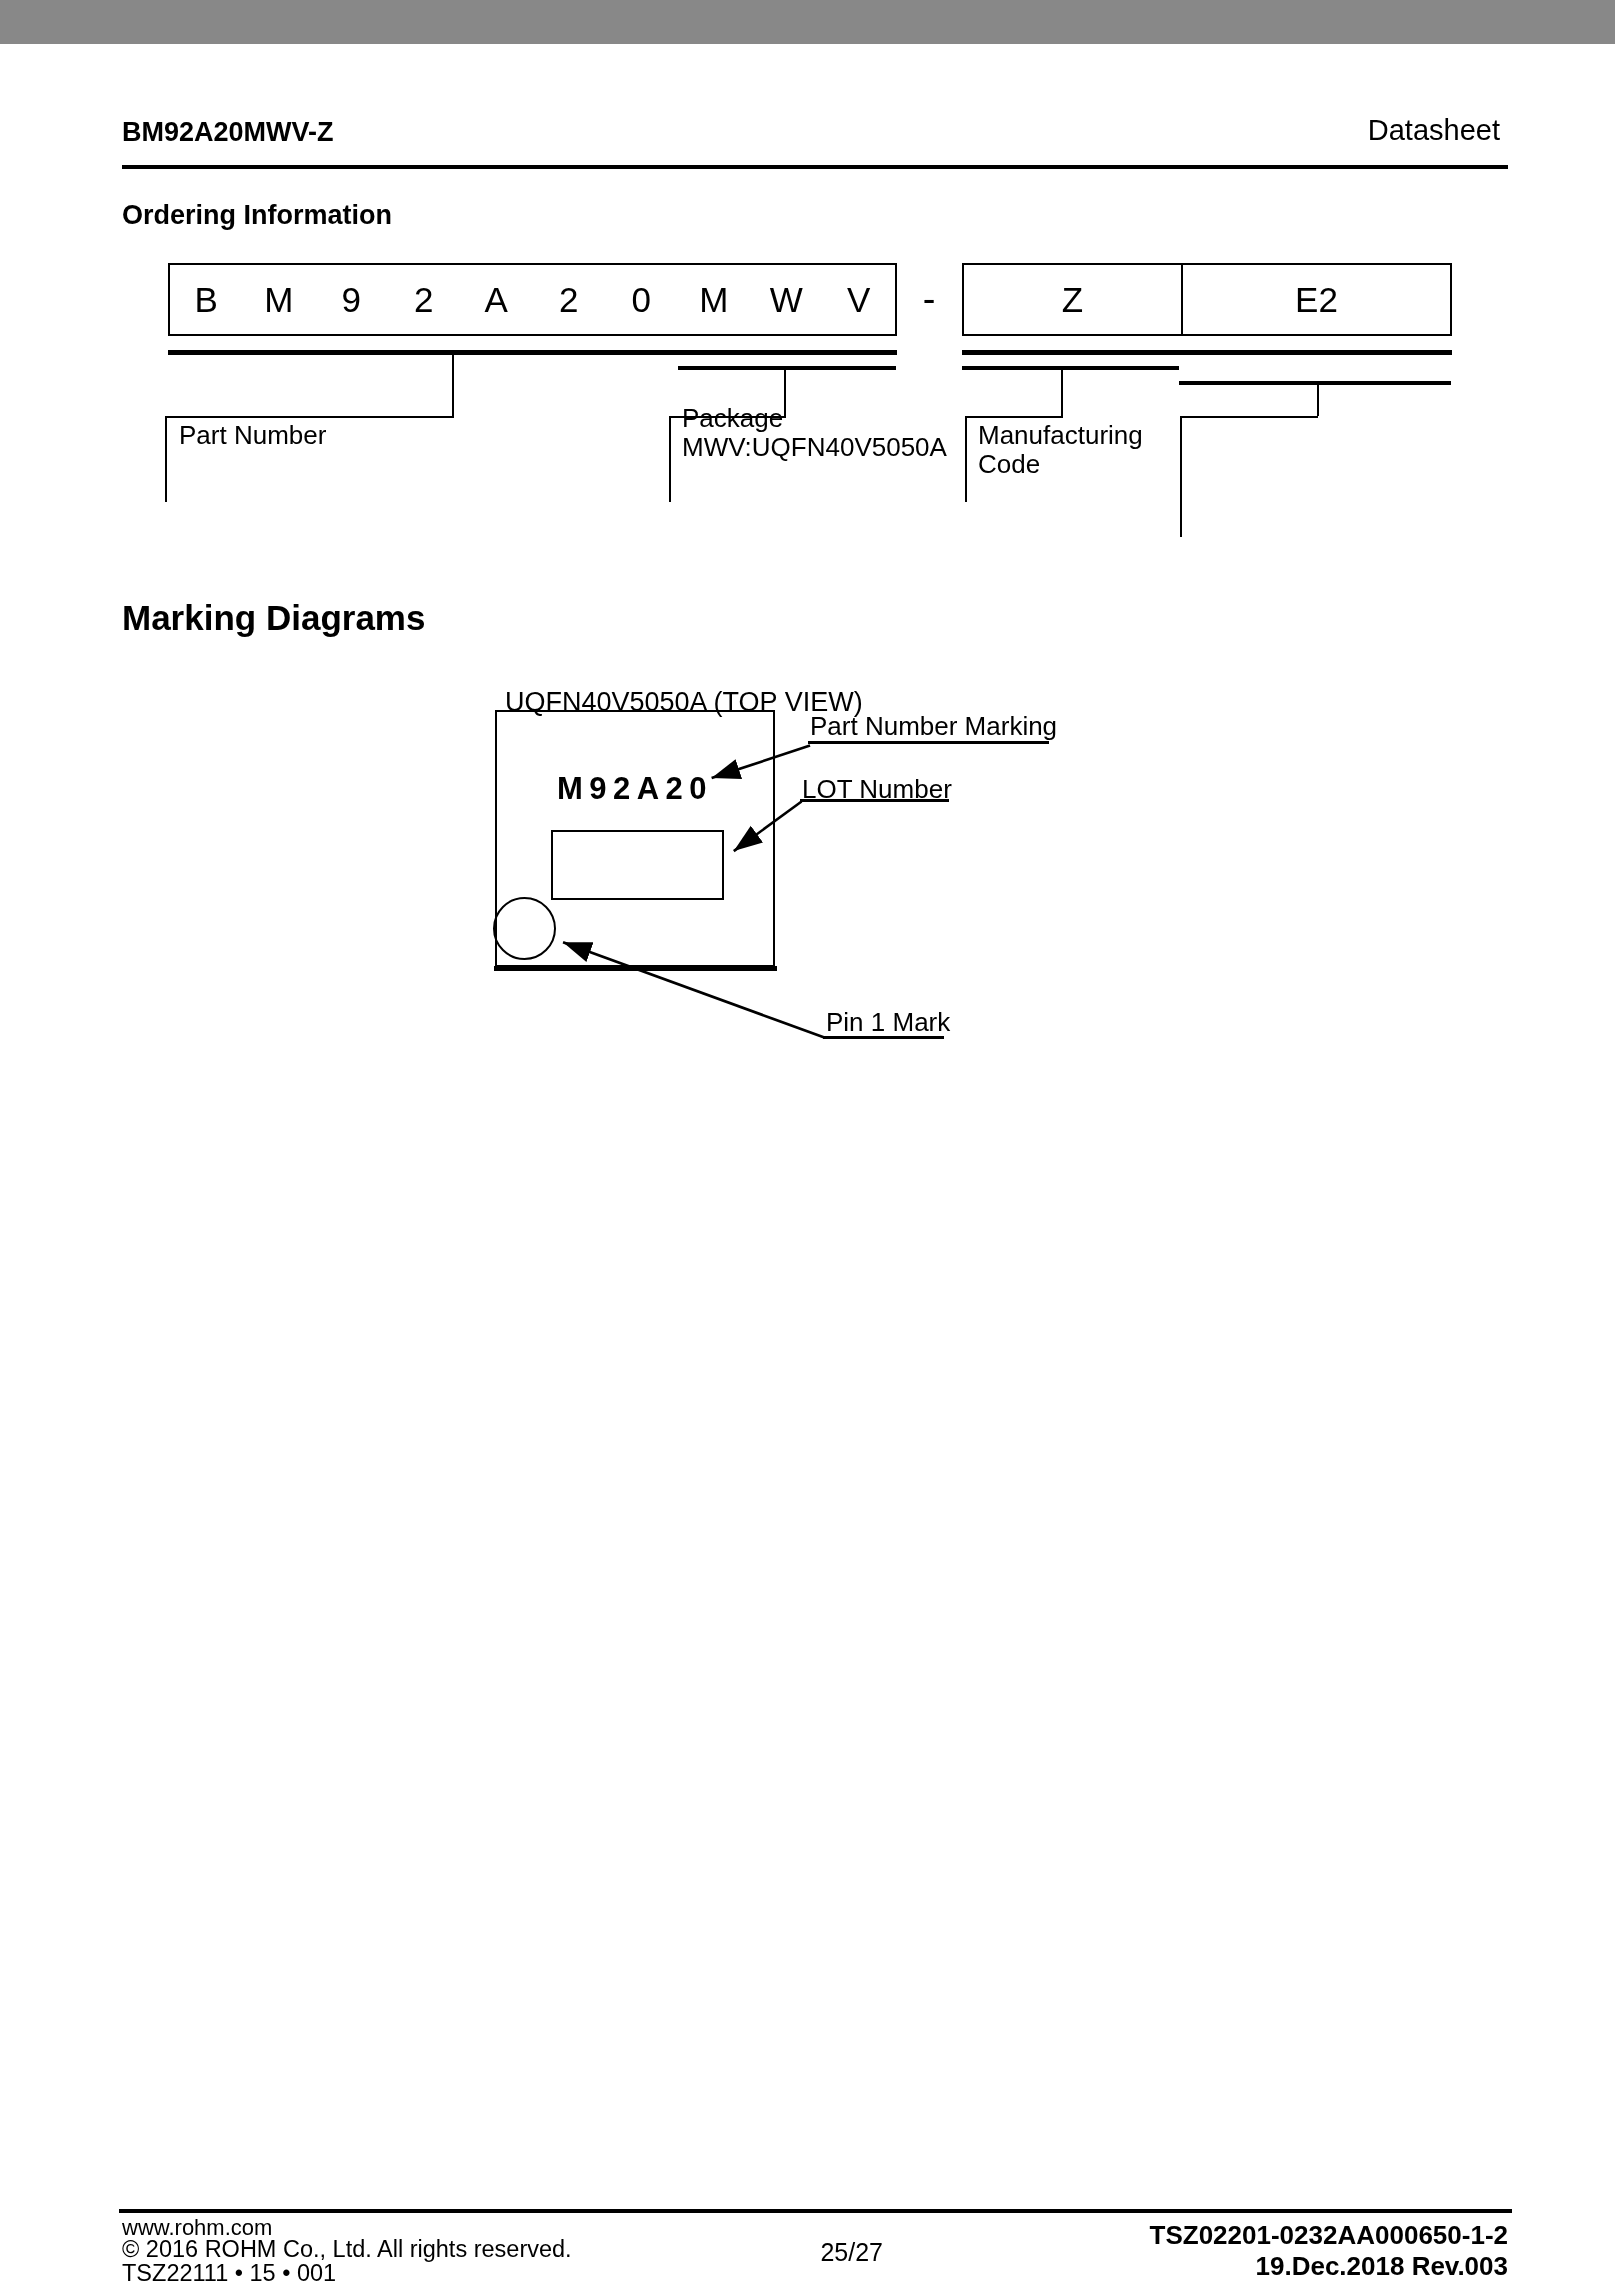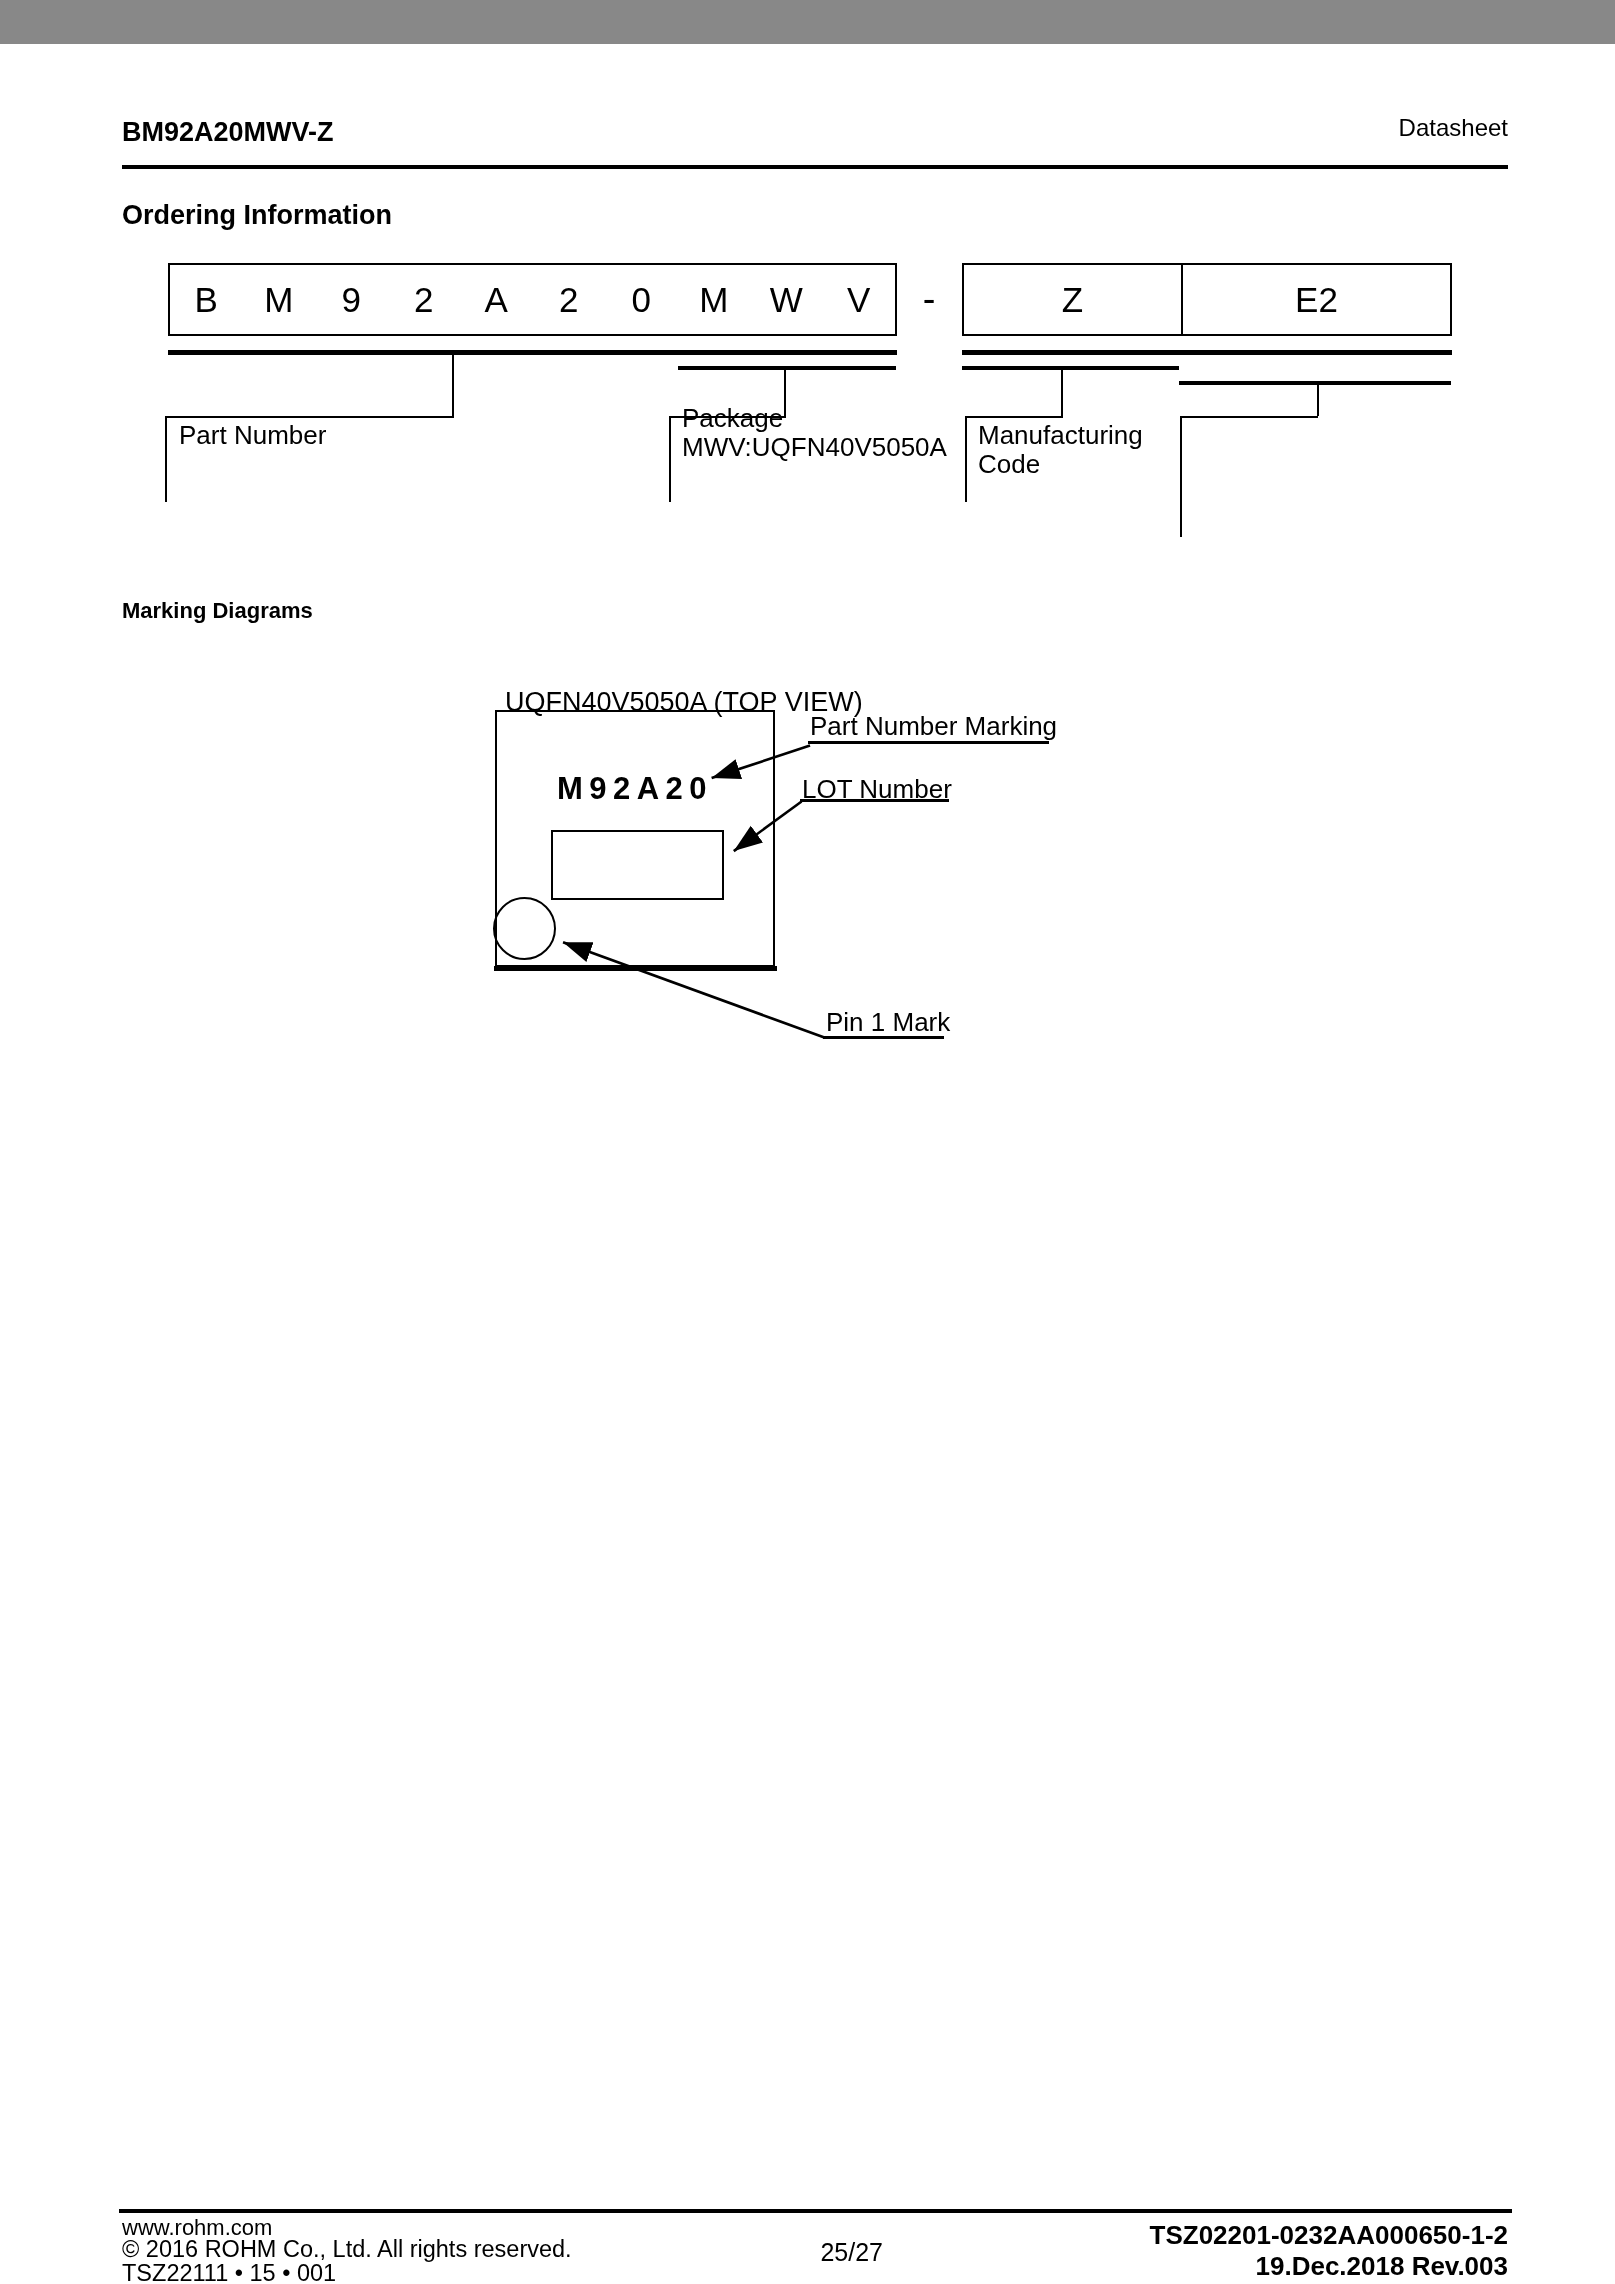--- a/index.html
+++ b/index.html
@@ -9,26 +9,26 @@
     background:#ffffff;color:#000;
     font-family:"Liberation Sans", sans-serif;
     overflow:hidden;
     margin-top:44px;
   }
   .line{position:absolute;background:#000;}
   .abs{position:absolute;}
 
   
   .doc-title{left:122px;top:73px;font-size:27px;font-weight:bold;}
-  .doc-type{right:108px;top:70px;font-size:24px;}
+  .doc-type{right:116px;top:70px;font-size:29px;}
   .header-rule{left:122px;top:121px;width:1386px;height:3.9px;}
 
   
   .ordering-heading{left:122px;top:156px;font-size:27px;font-weight:bold;}
-  .marking-heading{left:122px;top:554px;font-size:22px;font-weight:bold;}
+  .marking-heading{left:122px;top:554px;font-size:35px;font-weight:bold;}
 
   
   .code-box{left:168px;top:219px;width:729px;height:73px;border:2px solid #000;display:flex;align-items:center;box-sizing:border-box;}
   .code-box .ch{flex:1;text-align:center;font-size:35px;}
   .sep{left:896px;top:219px;width:66px;height:73px;display:flex;align-items:center;justify-content:center;font-size:38px;}
   .suffix-box{left:962px;top:219px;width:490px;height:73px;border:2px solid #000;display:flex;align-items:stretch;box-sizing:border-box;}
   .suffix-box .cell{display:flex;align-items:center;justify-content:center;font-size:35px;}
   .cell-z{width:217px;}
   .cell-div{width:2px;background:#000;}
   .cell-e2{flex:1;}

